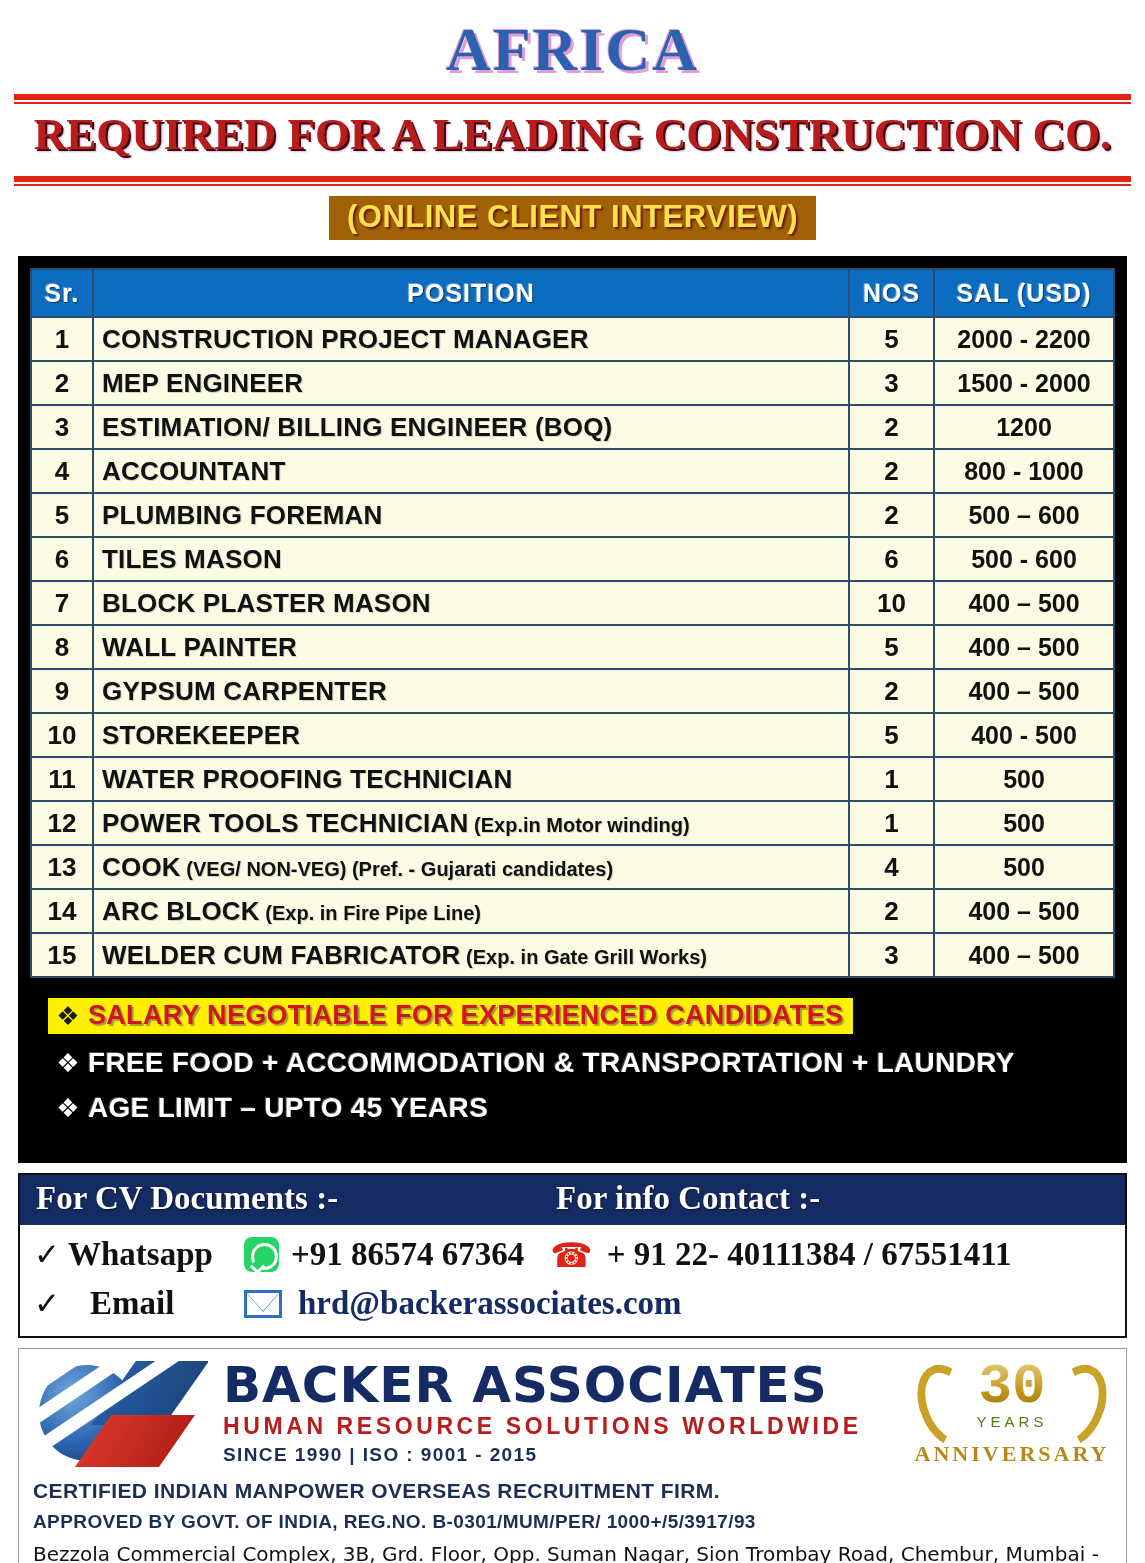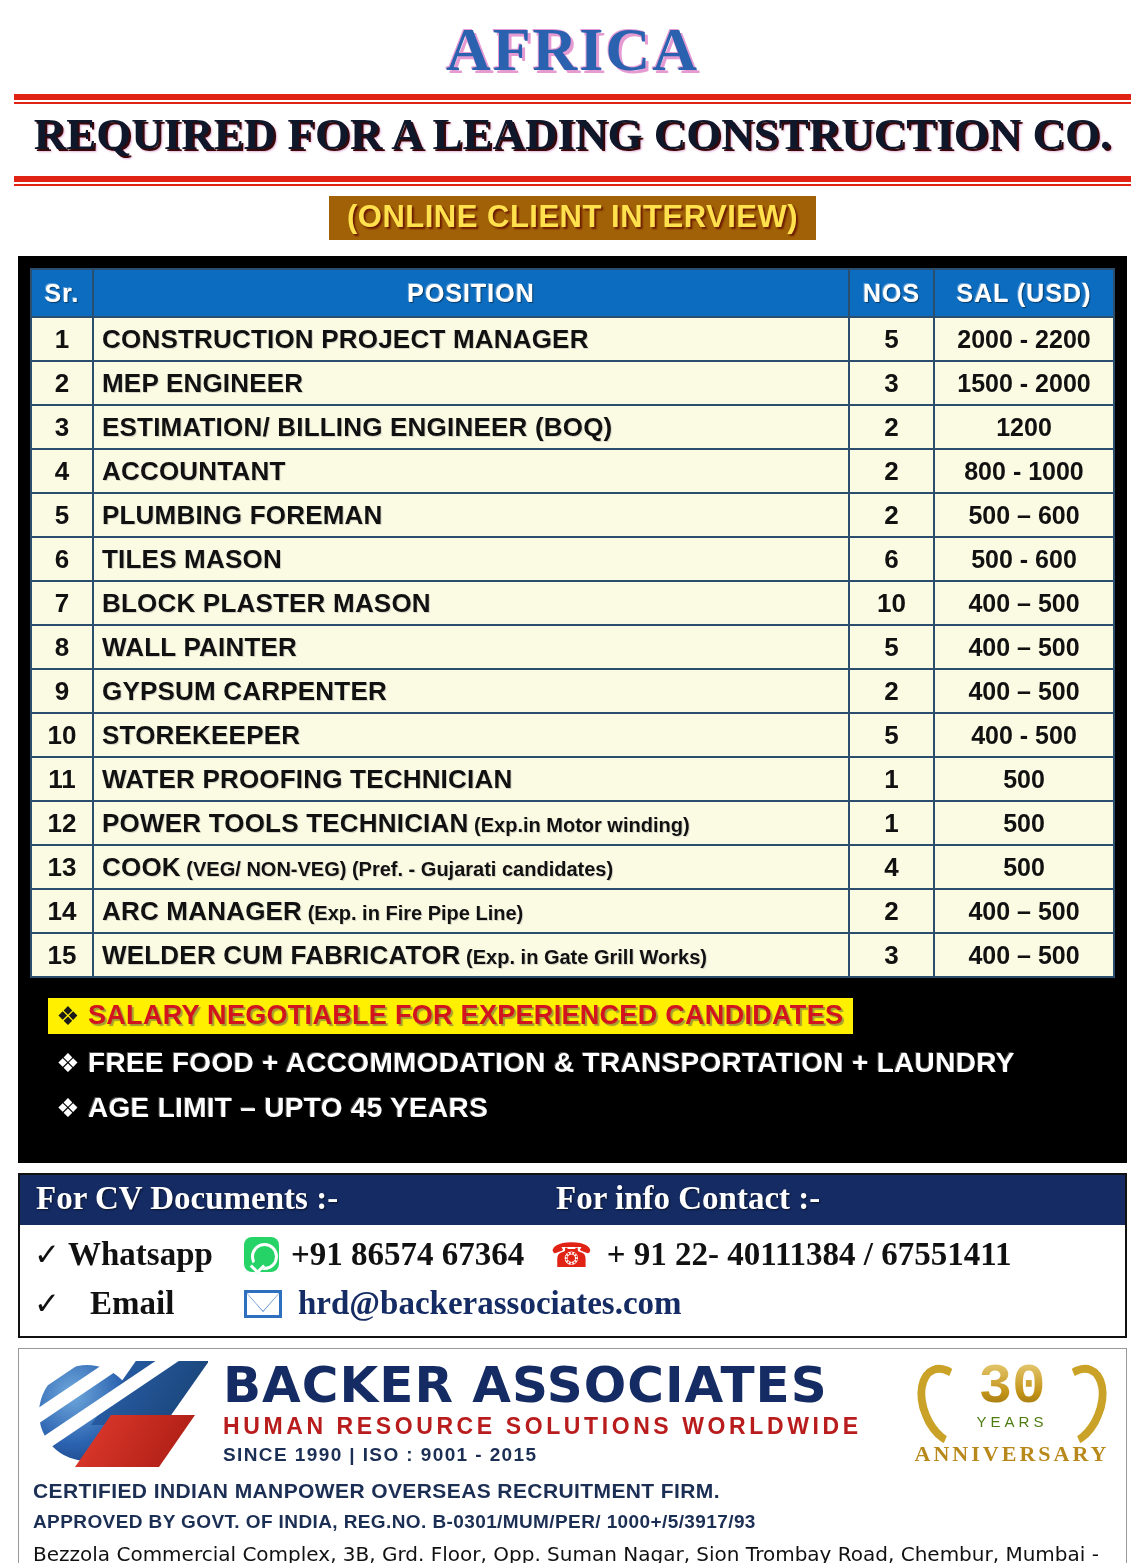--- a/index.html
+++ b/index.html
@@ -28,21 +28,21 @@
     height:6px; background:#E02314; margin:0 14px;
     box-shadow:0 2px 0 #ffffff, 0 4px 0 #E02314;
   }
   .rule.top { margin-top:14px; }
   .rule.bot { margin-top:16px; }
   .required-line {
     text-align:center;
     font-family:"Liberation Serif", serif;
     font-weight:bold;
     font-size:45px;
-    color:#0f172a;
+    color:#b91c1c;
     letter-spacing:0px;
     white-space:nowrap;
     margin-top:8px;
     text-shadow: 2px 2px 0 #3A0808, 3px 3px 2px rgba(200,120,190,.55);
   }
   .banner-wrap { text-align:center; margin-top:14px; }
   .online-banner {
     display:inline-block;
     background:#a16207;
     color:#FFE14D;
@@ -369,21 +369,21 @@
             <td class="sal">500</td>
           </tr>
           <tr>
             <td class="sr">13</td>
             <td class="pos"><span>COOK</span><span class="note"> (VEG/ NON-VEG) (Pref. - Gujarati candidates)</span></td>
             <td class="nos">4</td>
             <td class="sal">500</td>
           </tr>
           <tr>
             <td class="sr">14</td>
-            <td class="pos"><span>ARC MANAGER</span><span class="note"> (Exp. in Fire Pipe Line)</span></td>
+            <td class="pos"><span>ARC BLOCK</span><span class="note"> (Exp. in Fire Pipe Line)</span></td>
             <td class="nos">2</td>
             <td class="sal">400 – 500</td>
           </tr>
           <tr>
             <td class="sr">15</td>
             <td class="pos"><span>WELDER CUM FABRICATOR</span><span class="note"> (Exp. in Gate Grill Works)</span></td>
             <td class="nos">3</td>
             <td class="sal">400 – 500</td>
           </tr>
         </tbody>

